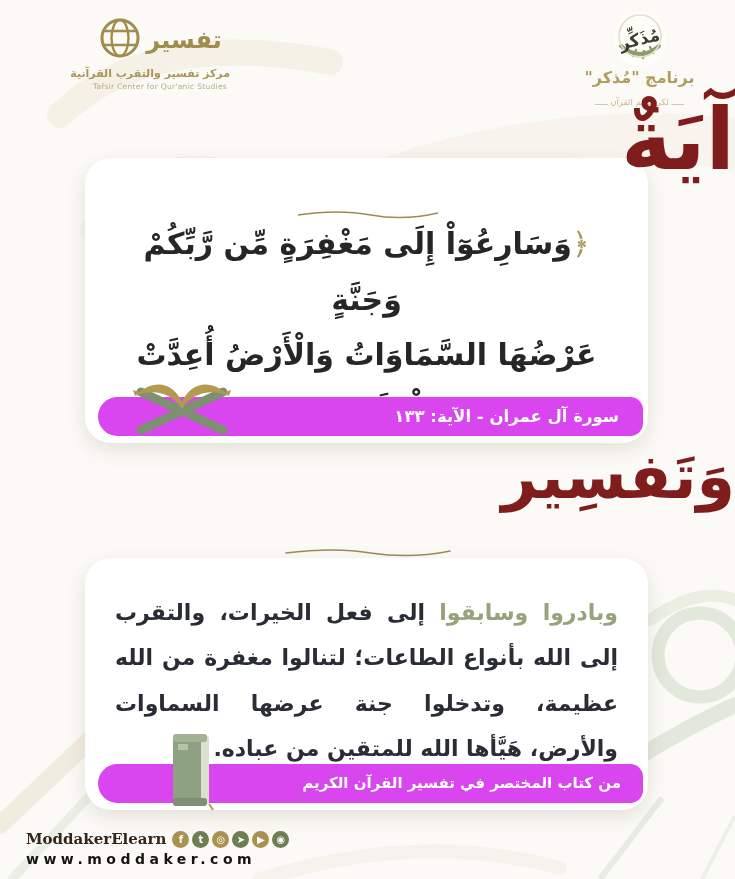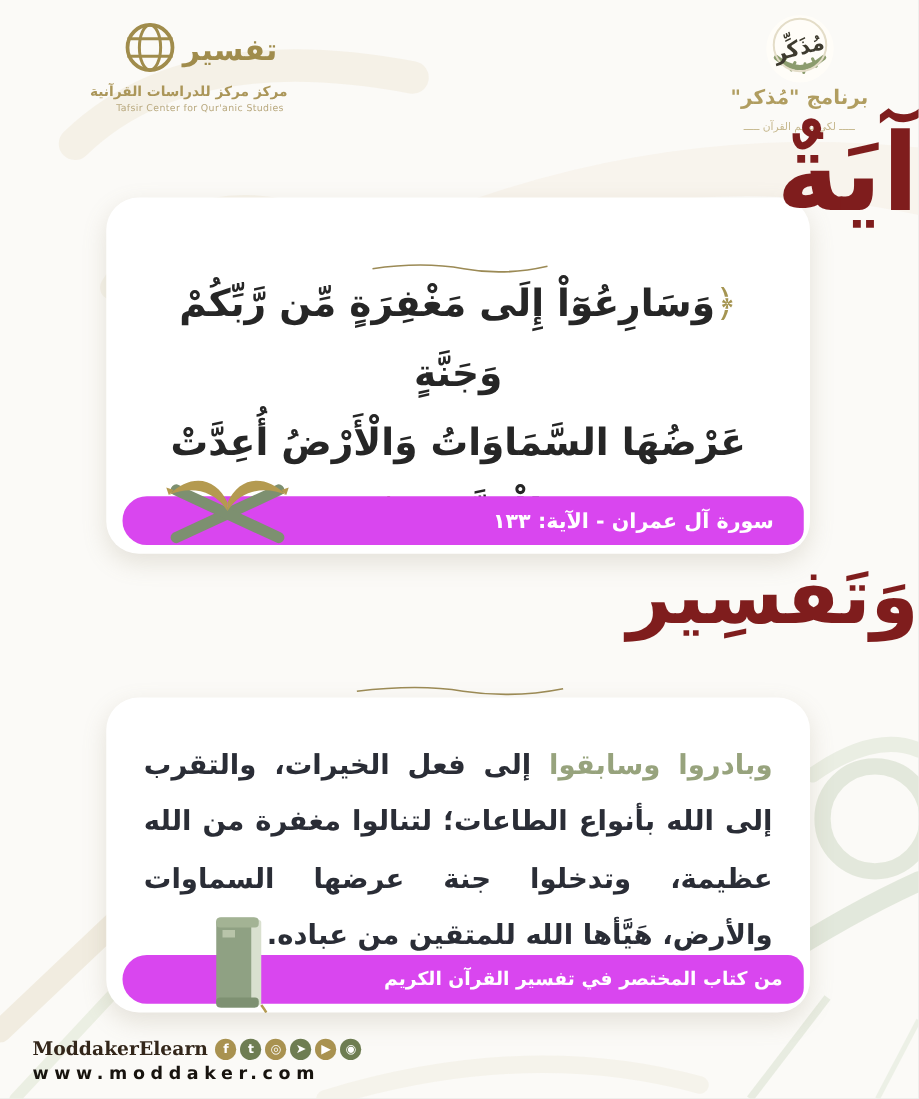--- a/index.html
+++ b/index.html
@@ -34,21 +34,21 @@
   .card2{top:558px;height:252px;}
   .verse{position:absolute;top:58px;left:18px;right:18px;text-align:center;direction:rtl;
     font-size:30px;font-weight:bold;color:#262626;line-height:1.85;}
   .verse .bracket{color:#a59552;font-weight:normal;}
   .banner{position:absolute;left:13px;right:5px;bottom:7px;height:39px;background:#d946ef;
     border-radius:20px 13px 13px 20px;color:#ffffff;direction:rtl;text-align:right;
     line-height:39px;font-weight:bold;}
   .banner1{font-size:16.5px;padding-right:0;}
   .banner1 .banner-text{padding-right:24px;display:inline-block;}
   .banner2{font-size:15px;}
-  .banner2 .banner-text{padding-right:17px;display:inline-block;}
+  .banner2 .banner-text{padding-right:22px;display:inline-block;}
   .book-open{position:absolute;left:40px;bottom:3px;z-index:2;}
   .book-closed{position:absolute;left:84px;bottom:-6px;z-index:2;}
   .tafsir-text{padding:32px 30px 0 30px;direction:rtl;text-align:justify;
     font-size:22px;font-weight:bold;color:#2a2d36;line-height:2.06;}
   .tafsir-text .hl{color:#97a37d;}
   
   .footer{position:absolute;left:26px;top:830px;z-index:4;}
   .footer-row{display:flex;align-items:center;gap:6px;}
   .handle{font-family:"DejaVu Serif",serif;font-weight:bold;font-size:15px;color:#33261a;}
   .social{display:flex;gap:3px;}
@@ -82,21 +82,21 @@
       <span>
         <svg width="44" height="44" viewBox="0 0 44 44">
           <circle cx="22" cy="22" r="18" stroke="#a08c4c" stroke-width="3" fill="none"></circle>
           <ellipse cx="22" cy="22" rx="8.5" ry="18" stroke="#a08c4c" stroke-width="2.4" fill="none"></ellipse>
           <line x1="4" y1="15" x2="40" y2="15" stroke="#a08c4c" stroke-width="2.4"></line>
           <line x1="4" y1="29" x2="40" y2="29" stroke="#a08c4c" stroke-width="2.4"></line>
         </svg>
       </span>
       <span class="brand-ar">تفسير</span>
     </div>
-    <div class="org-ar">مركز مركز للدراسات القرآنية</div>
+    <div class="org-ar">مركز تفسير والتقرب القرآنية</div>
     <div class="org-en">Tafsir Center for Qur'anic Studies</div>
   </div>
 
   <div class="logo-right">
     <div class="emblem">
       <svg width="54" height="54" viewBox="0 0 54 54" style="position:absolute;inset:0;">
         <path d="M8,34 Q27,50 46,34" stroke="#8c9c6e" stroke-width="4" fill="none" stroke-linecap="round"></path>
         <path d="M12,39 l4,-5 M20,44 l3,-6 M30,46 l1,-7 M40,41 l-3,-6" stroke="#8c9c6e" stroke-width="2.4" fill="none" stroke-linecap="round"></path>
         <circle cx="27" cy="24" r="21" stroke="#e4ddc8" stroke-width="1.6" fill="none"></circle>
       </svg>

